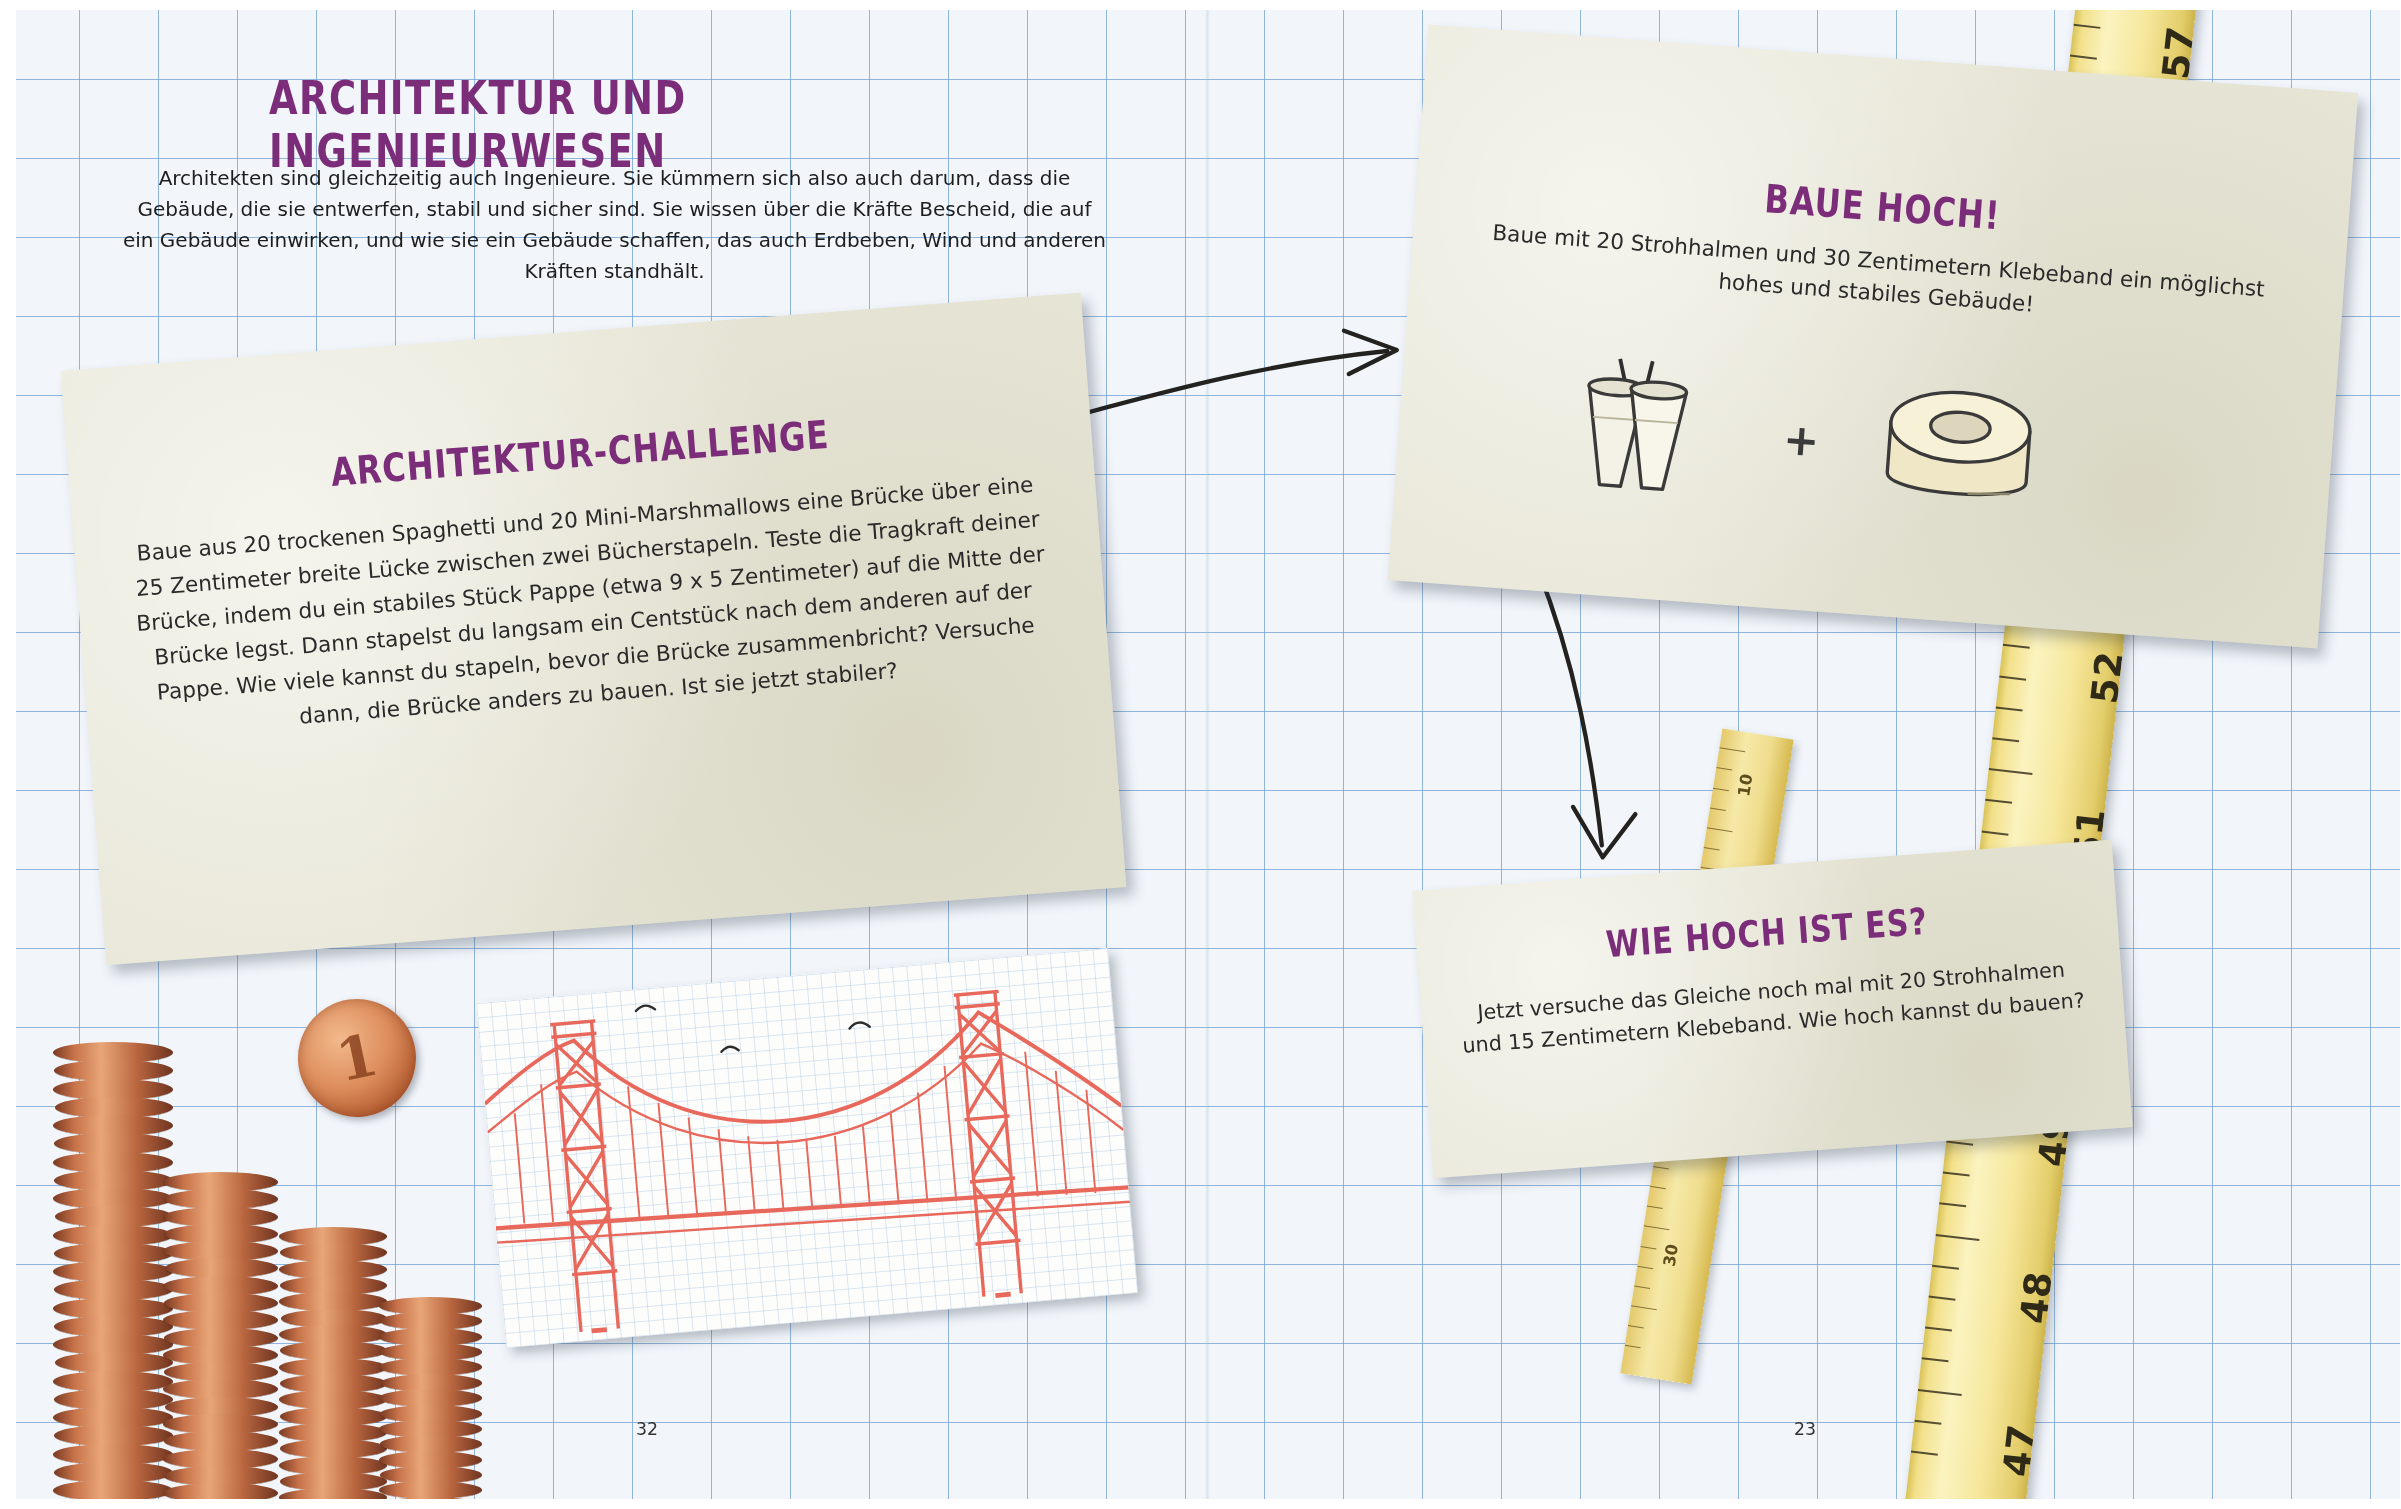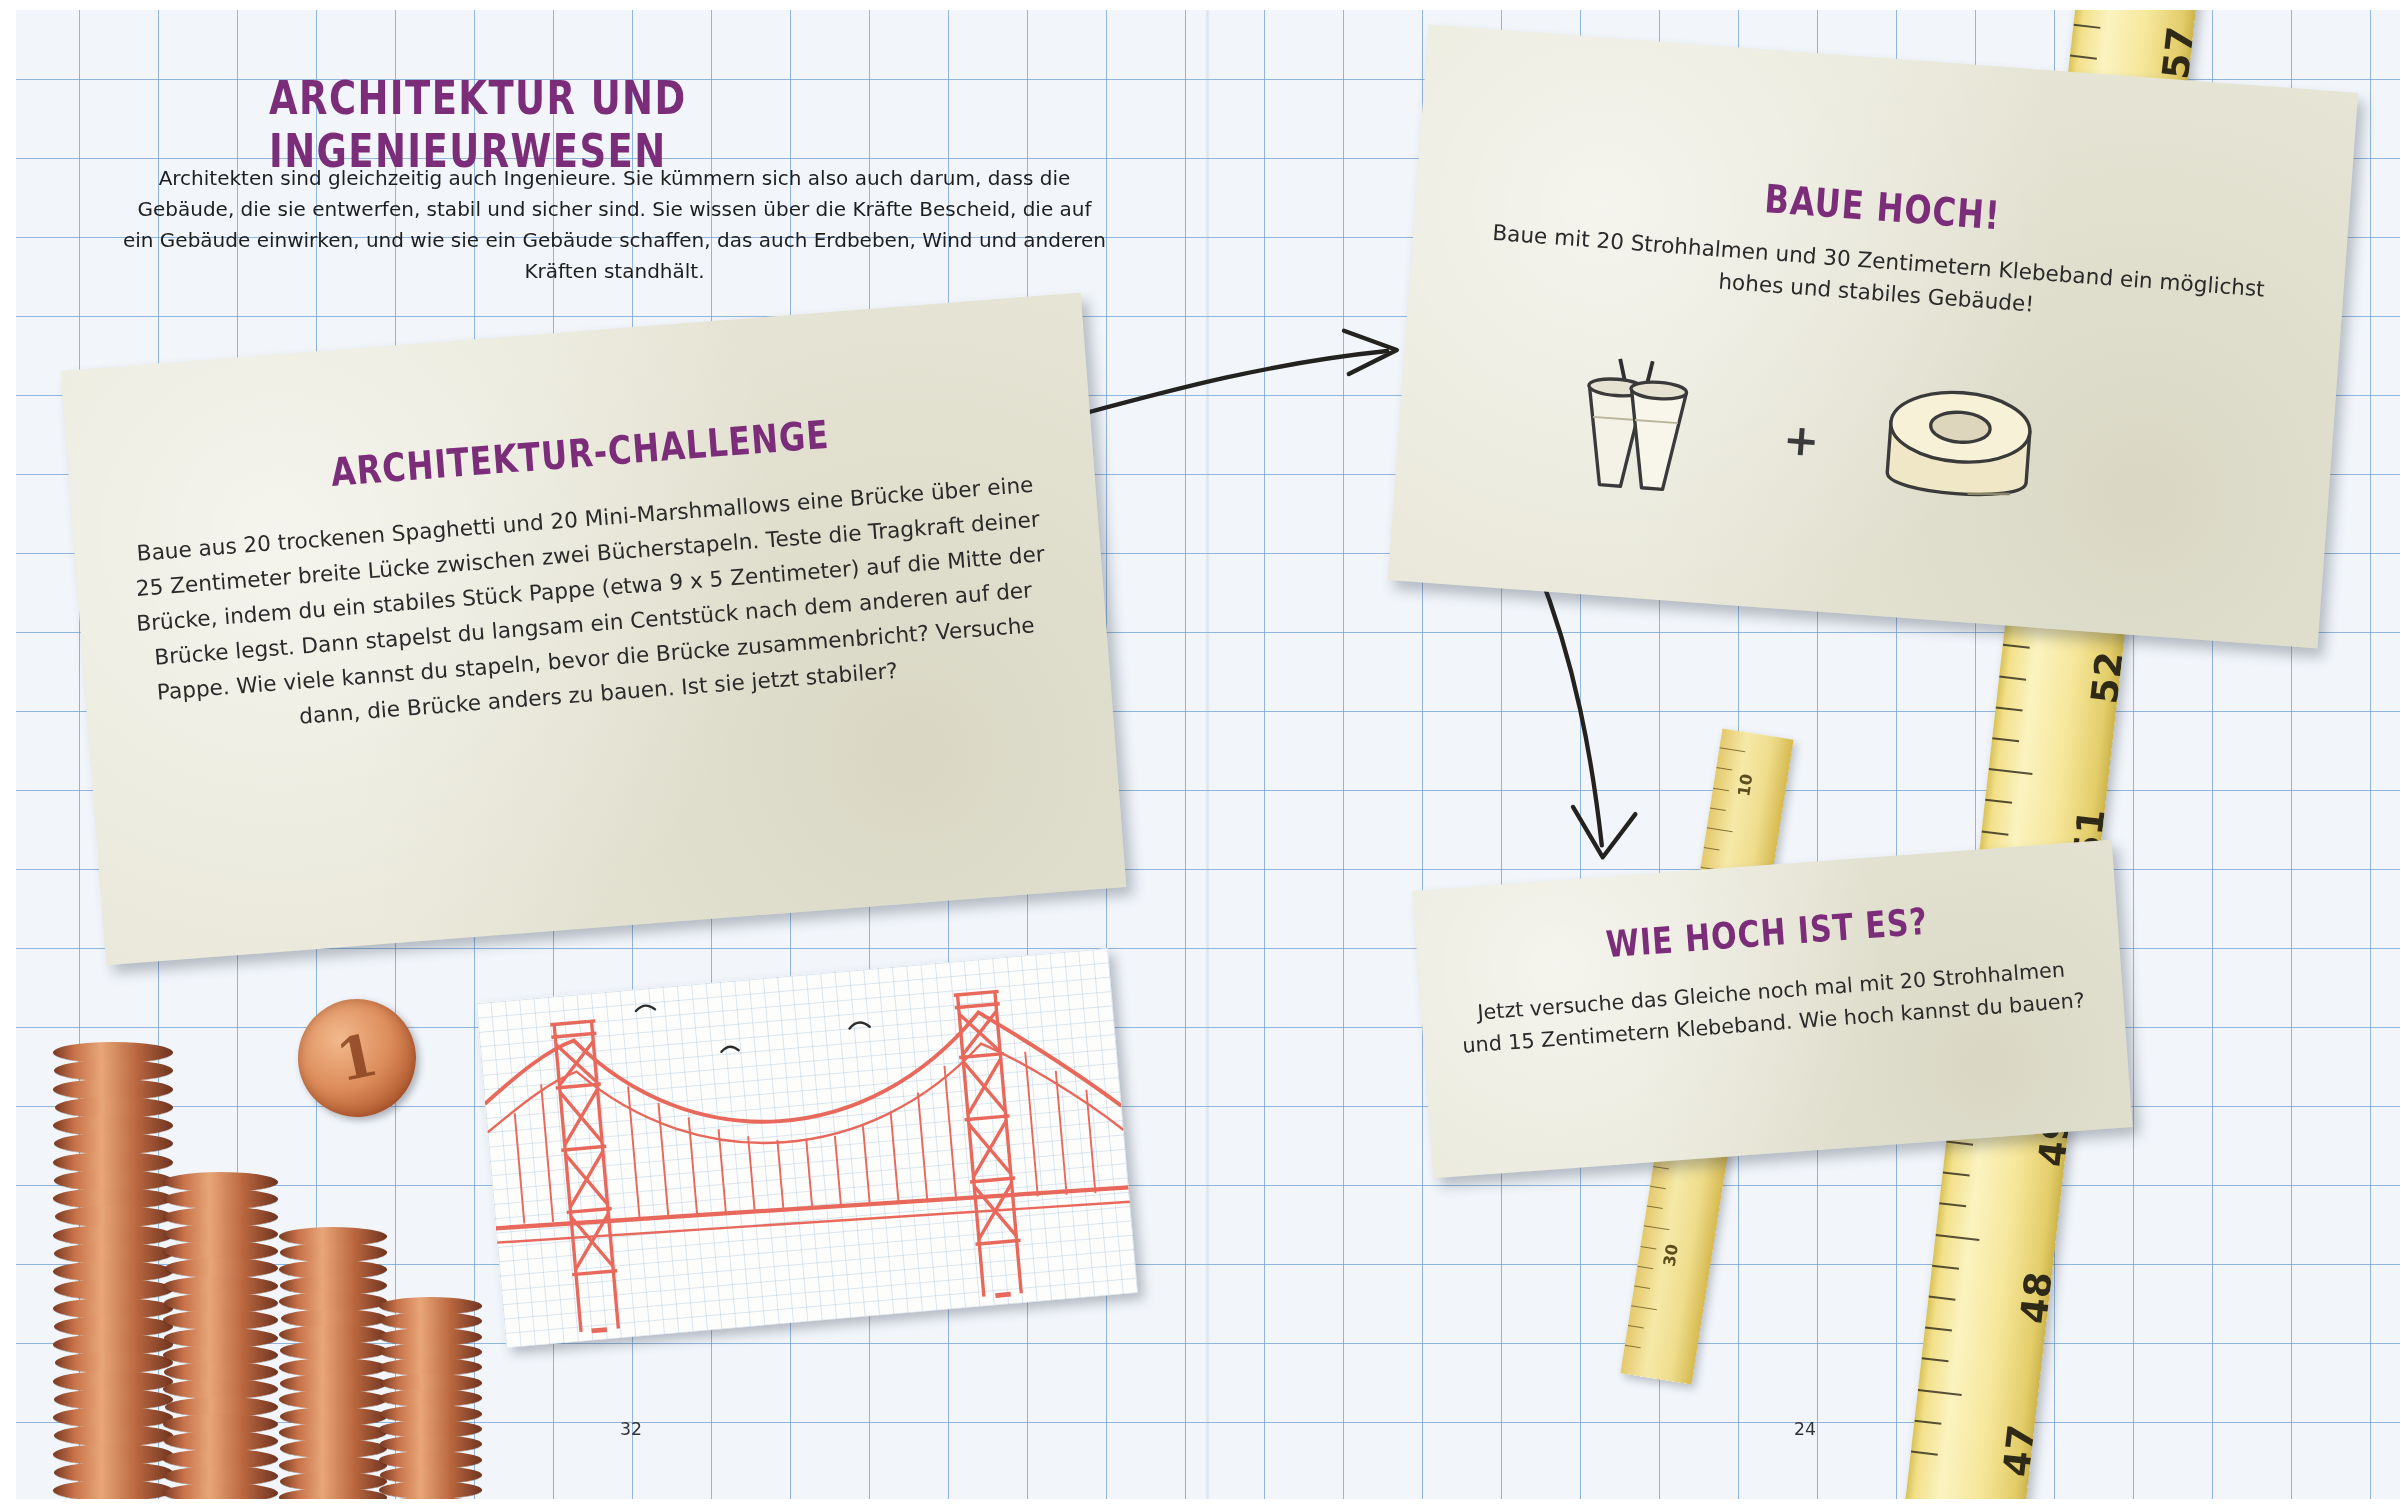--- a/index.html
+++ b/index.html
@@ -179,21 +179,21 @@
     line-height: 1.55;
   }
 
   
   .page-number {
     position: absolute;
     font-size: 17.3px;
     color: #333;
     font-family: "DejaVu Sans", sans-serif;
   }
-  #page-num-left  { left: 620px; top: 1419px; text-align: center; }
+  #page-num-left  { left: 636px; top: 1419px; text-align: center; }
   #page-num-right { left: 1794px; top: 1419px; }
 
   
   .arrow-svg { position:absolute; overflow:visible; }
 
   
   #tape {
     position: absolute;
     left: 2080px;
     top: -29px;
@@ -597,21 +597,21 @@
 
       <g stroke="#2c2c2c" fill="none" stroke-width="5" stroke-linecap="round">
         <path d="M 330 45 C 344 32, 356 32, 370 45"></path>
         <path d="M 500 145 C 512 133, 524 133, 536 145"></path>
         <path d="M 770 120 C 784 106, 798 106, 812 120"></path>
       </g>
     </svg>
   </div>
 
   <div class="page-number" id="page-num-left">32</div>
-  <div class="page-number" id="page-num-right">24</div>
+  <div class="page-number" id="page-num-right">23</div>
 
   <div class="paper-edge-l"></div>
   <div class="paper-edge-r"></div>
   <div class="paper-edge-t"></div>
   <div class="paper-edge-b"></div>
 
 </div>
 
 
 </body></html>

